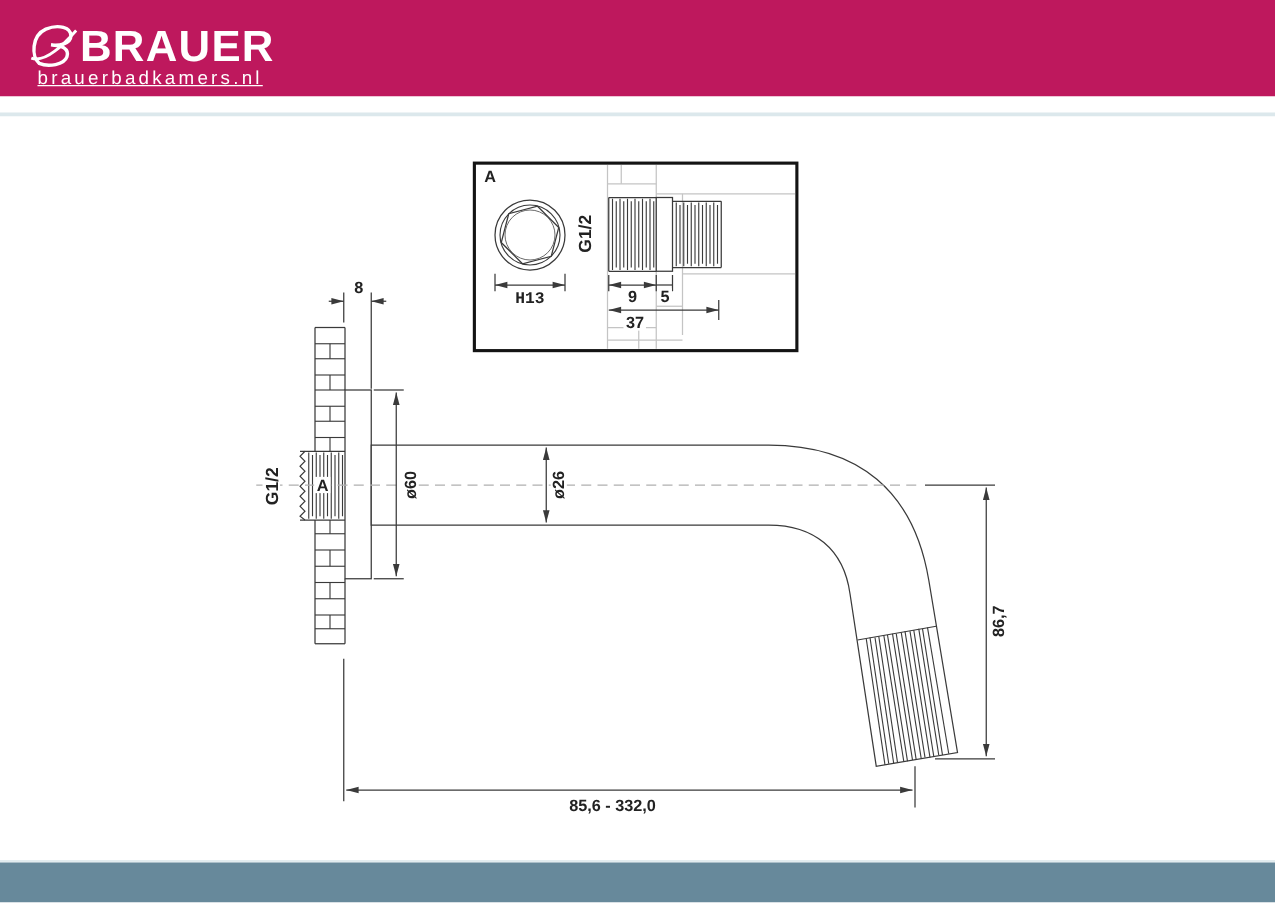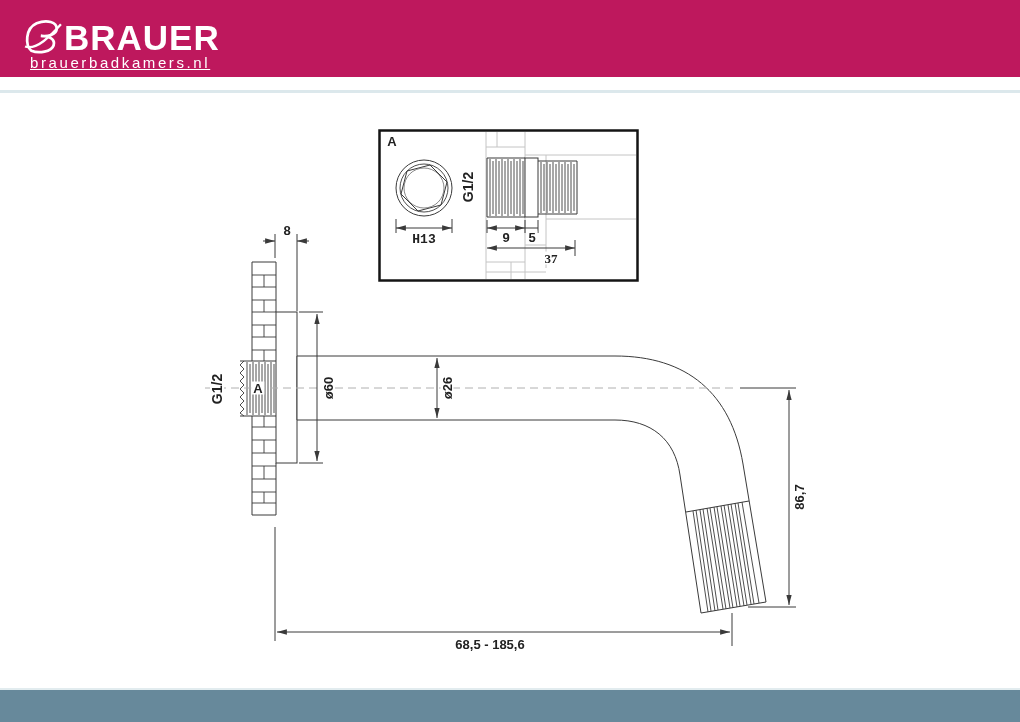--- a/index.html
+++ b/index.html
@@ -237,25 +237,25 @@
         <line x1="277" y1="632" x2="730" y2="632" marker-start="url(#arr)" marker-end="url(#arr)"></line>
       </g>
     </g>
   </svg>
 
   <div class="lbl nobg" style="left:392px;top:141px;">A</div>
   <div class="lbl" style="left:424px;top:239px;font-family:Liberation Mono, monospace;">H13</div>
   <div class="lbl rot big" style="left:468px;top:187px;">G1/2</div>
   <div class="lbl" style="left:506px;top:237px;">9</div>
   <div class="lbl" style="left:532px;top:237px;">5</div>
-  <div class="lbl" style="left:551px;top:258px;font-family:Liberation Serif, serif;">37</div>
+  <div class="lbl" style="left:508px;top:258px;">37</div>
 
   <div class="lbl" style="left:287px;top:230px;">8</div>
   <div class="lbl rot big" style="left:217px;top:389px;">G1/2</div>
   <div class="lbl" style="left:258px;top:388px;">A</div>
   <div class="lbl rot" style="left:328px;top:388px;">ø60</div>
   <div class="lbl rot" style="left:447px;top:388px;">ø26</div>
   <div class="lbl rot" style="left:799px;top:497px;">86,7</div>
-  <div class="lbl" style="left:490px;top:644px;">68,5 - 185,6</div>
+  <div class="lbl" style="left:490px;top:644px;">85,6 - 332,0</div>
 
   <div id="ftr-edge"></div>
   <div id="ftr"></div>
 </div>
 
 </body></html>

